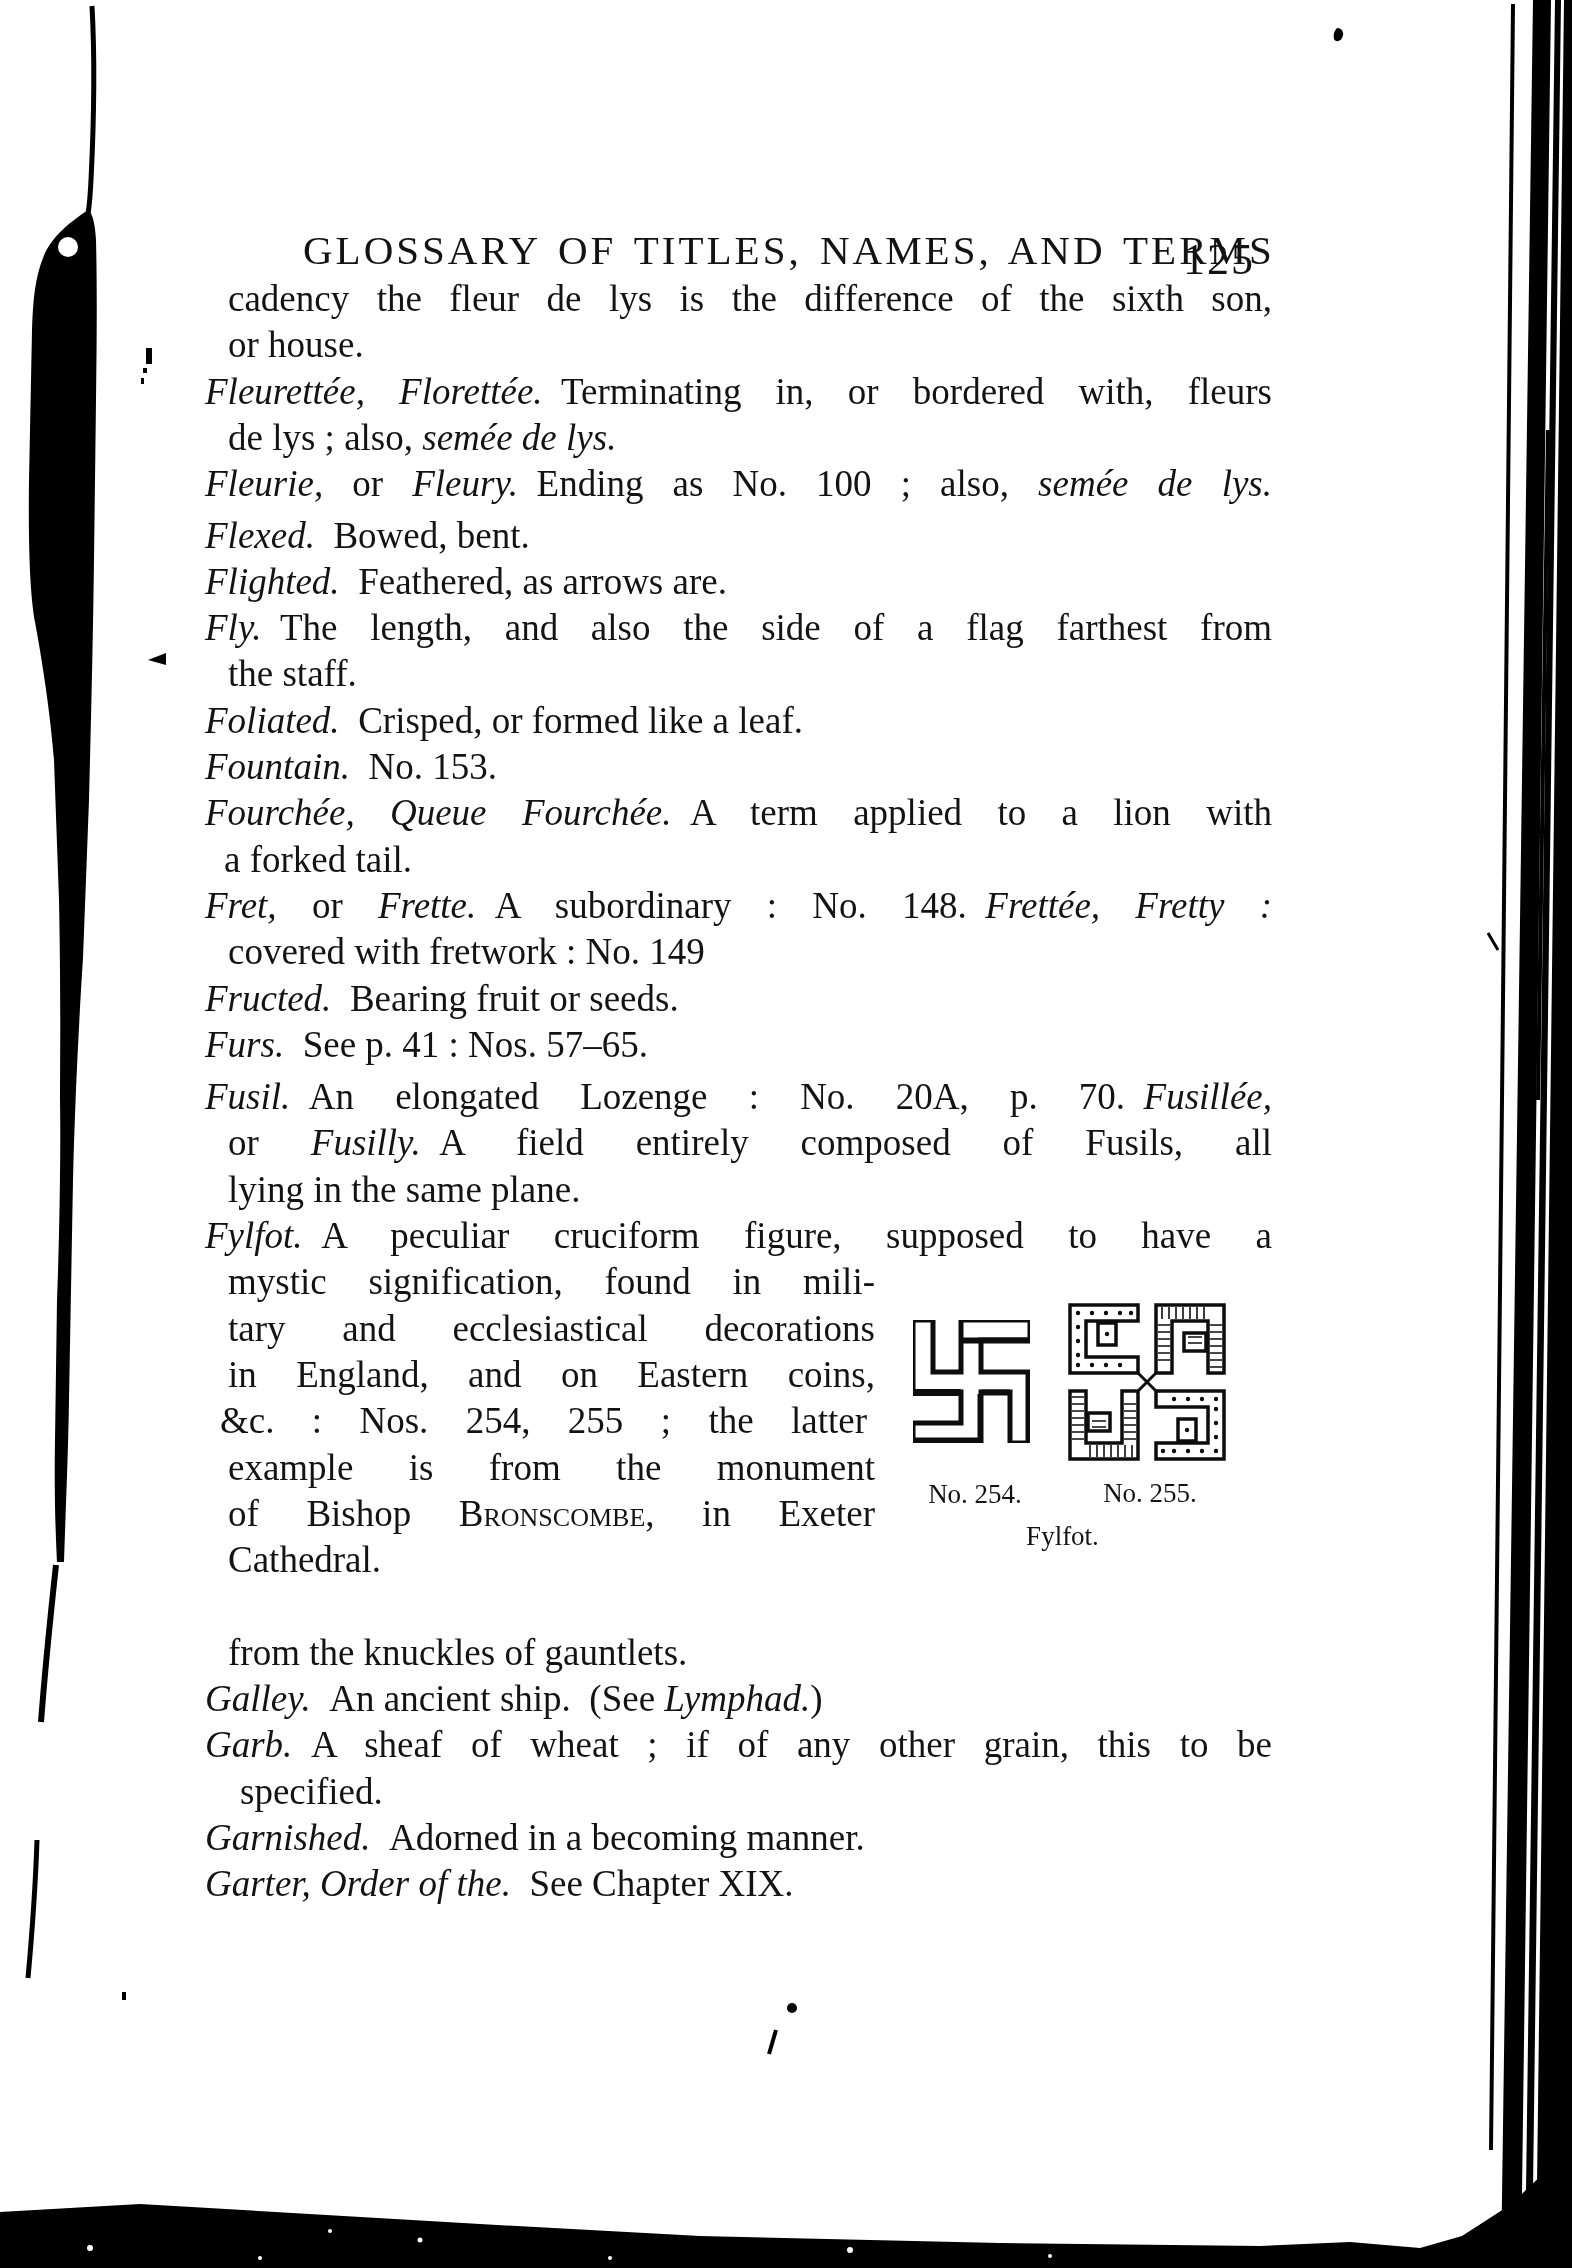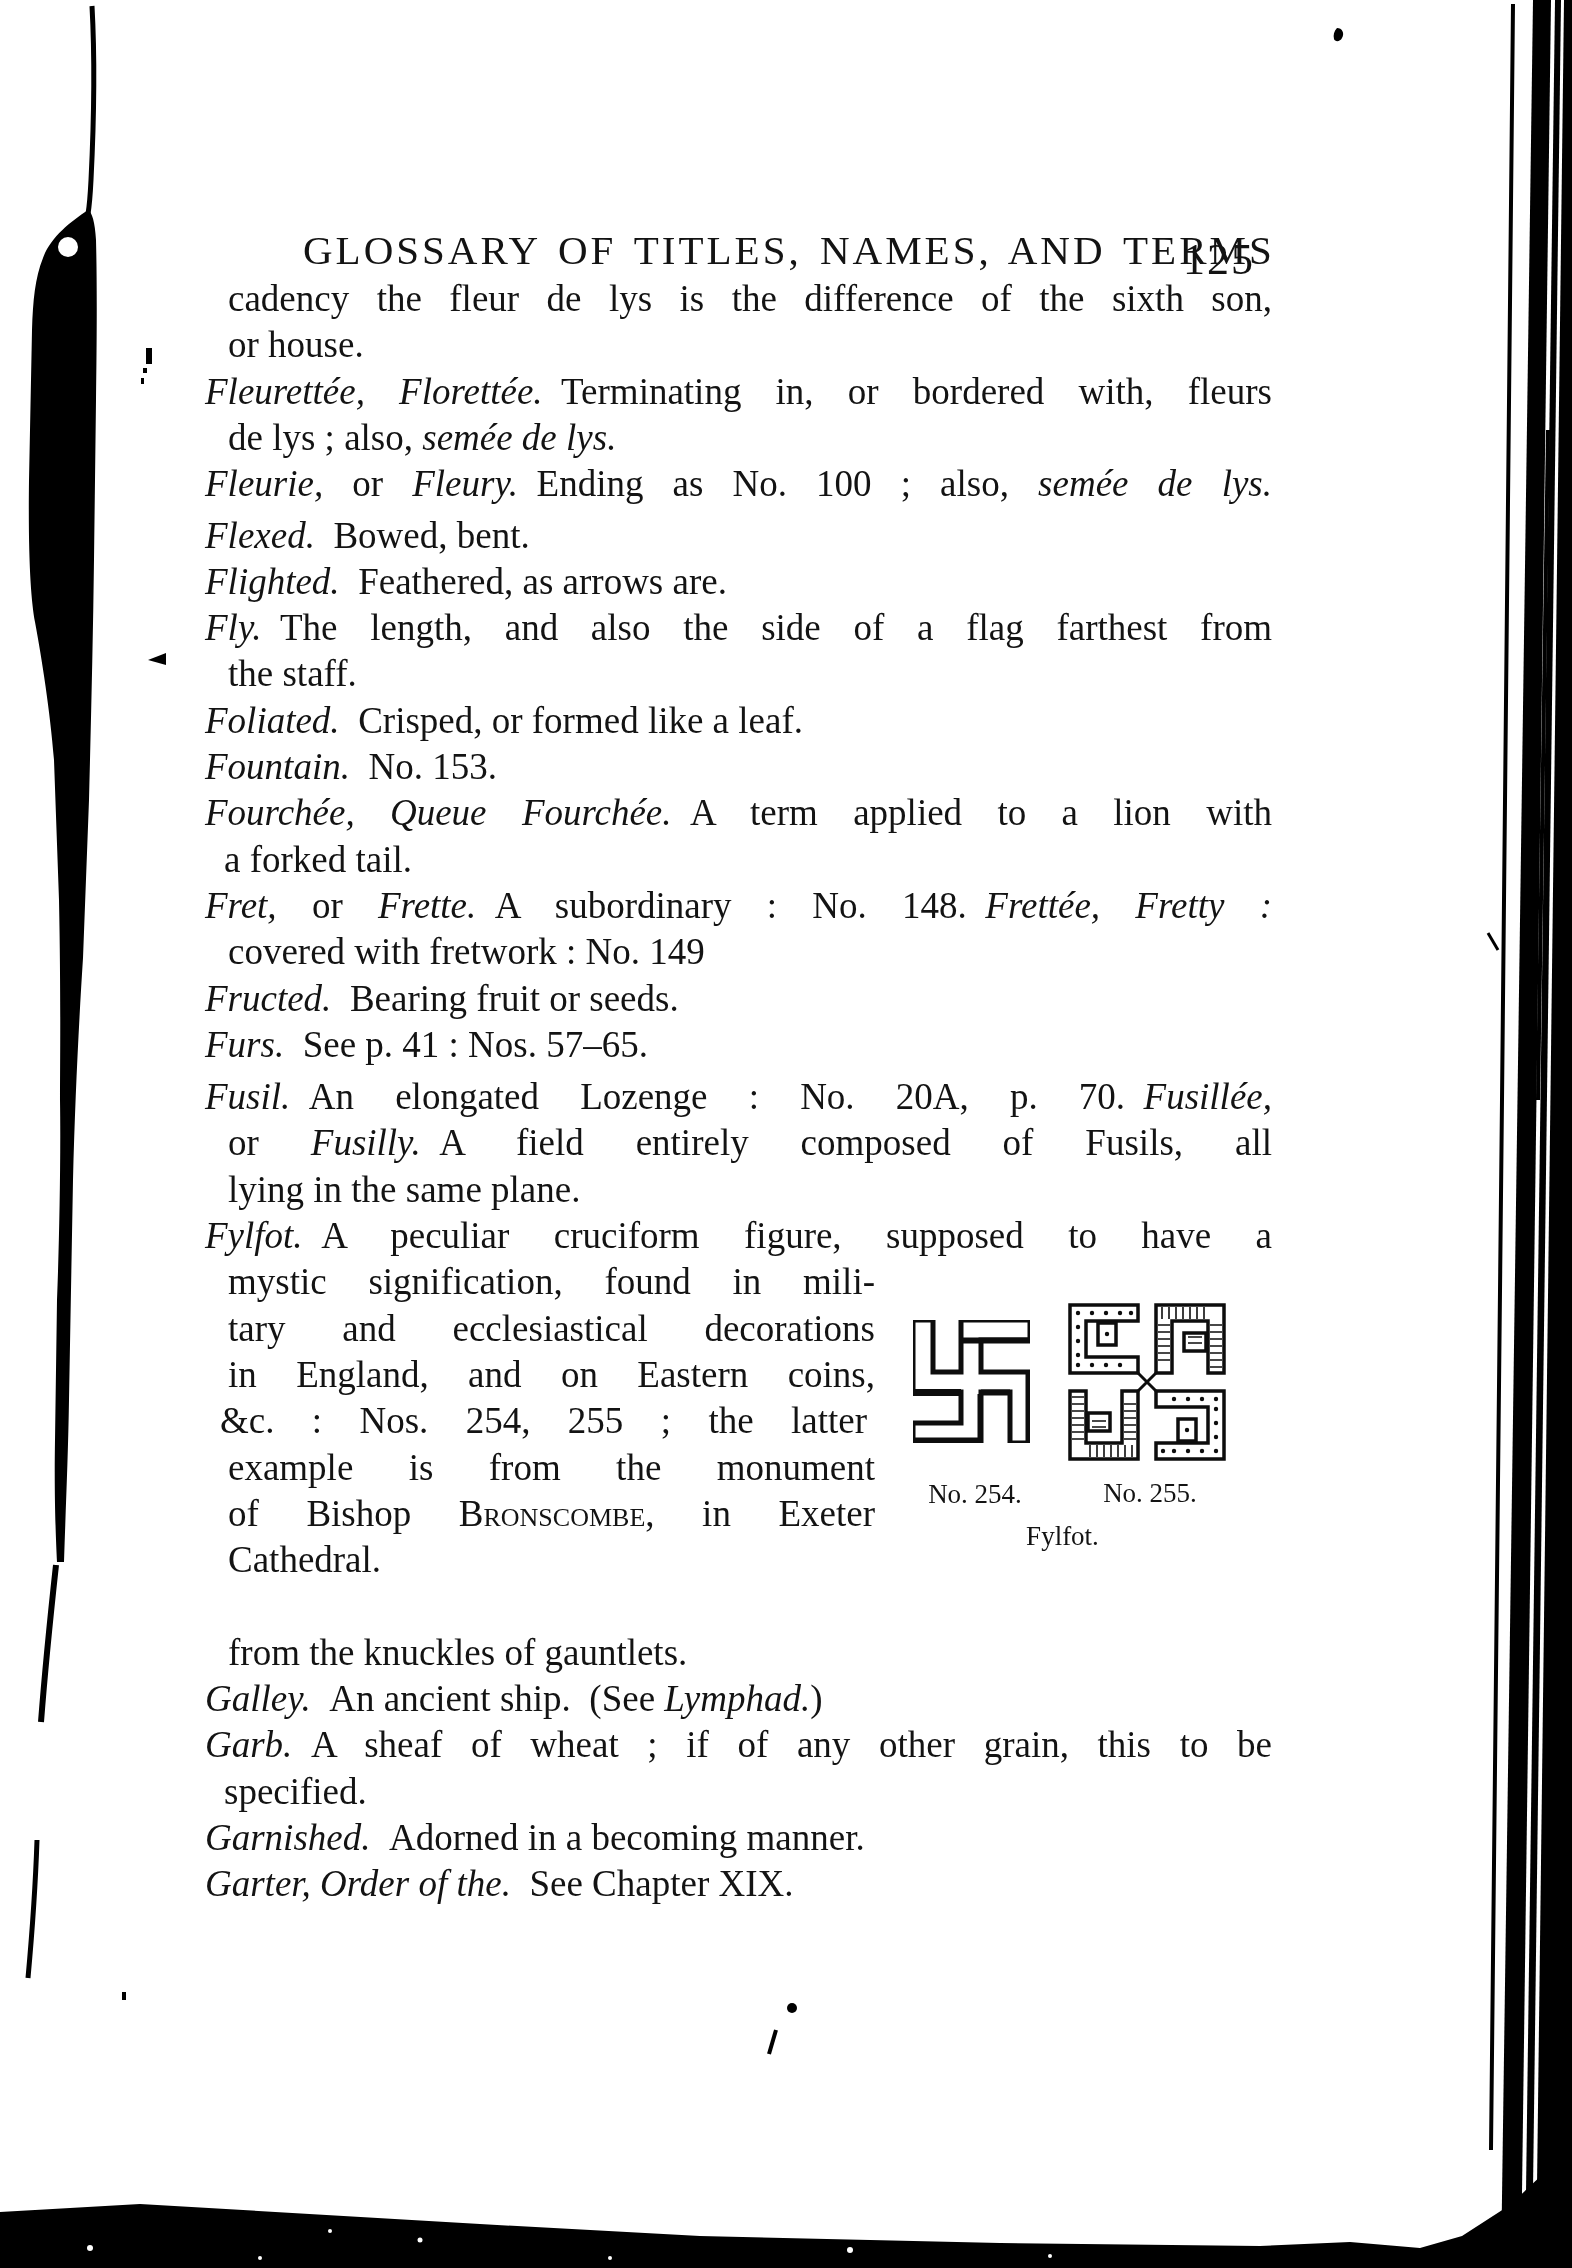--- a/index.html
+++ b/index.html
@@ -53,21 +53,21 @@
       <div class="line just" style="left: 228px; top: 1260.3px; width: 647px;"><span>mystic signification, found in mili-</span></div>
       <div class="line just" style="left: 228px; top: 1306.6px; width: 647px;"><span>tary and ecclesiastical decorations</span></div>
       <div class="line just" style="left: 228px; top: 1352.9px; width: 647px;"><span>in England, and on Eastern coins,</span></div>
       <div class="line just" style="left: 220px; top: 1399.2px; width: 647px;"><span>&amp;c. : Nos. 254, 255 ; the latter</span></div>
       <div class="line just" style="left: 228px; top: 1445.5px; width: 647px;"><span>example is from the monument</span></div>
       <div class="line just" style="left: 228px; top: 1491.8px; width: 647px;"><span>of Bishop </span><span class="sc">Bronscombe</span><span>, in Exeter</span></div>
       <div class="line" style="left: 228px; top: 1538.1px;"><span>Cathedral.</span></div>
       <div class="line" style="left: 228px; top: 1630.7px;"><span>from the knuckles of gauntlets.</span></div>
       <div class="line" style="left: 205px; top: 1677px;"><em>Galley.</em><span> An ancient ship. (See </span><em>Lymphad.</em><span>)</span></div>
       <div class="line just" style="left: 205px; top: 1723.3px; width: 1067px;"><em>Garb.</em><span> A sheaf of wheat ; if of any other grain, this to be</span></div>
-      <div class="line" style="left: 224px; top: 1769.6px; text-align: center;"><span>specified.</span></div>
+      <div class="line" style="left: 240px; top: 1769.6px; text-align: center;"><span>specified.</span></div>
       <div class="line" style="left: 205px; top: 1815.9px;"><em>Garnished.</em><span> Adorned in a becoming manner.</span></div>
       <div class="line" style="left: 205px; top: 1862.2px;"><em>Garter, Order of the.</em><span> See Chapter XIX.</span></div>
     </div>
 
   <svg class="figsvg" style="left:913px;top:1320px;" width="117" height="123" viewBox="0 0 117 123">
     <path d="M0,0 L20,0 L20,52 L48,52 L48,0 L117,0 L117,20 L68,20 L68,52 L117,52 L117,123 L97,123 L97,72 L68,72 L68,123 L0,123 L0,103 L48,103 L48,72 L0,72 Z" fill="#ffffff" stroke="#0d0d0d" stroke-width="5" stroke-linejoin="miter"></path>
     <g stroke="#0d0d0d">
       <path d="M48,20.5 L117,20.5" stroke-width="6"></path>
       <path d="M0,72.5 L48,72.5" stroke-width="7"></path>
       <path d="M68,72.5 L97,72.5" stroke-width="6"></path>

